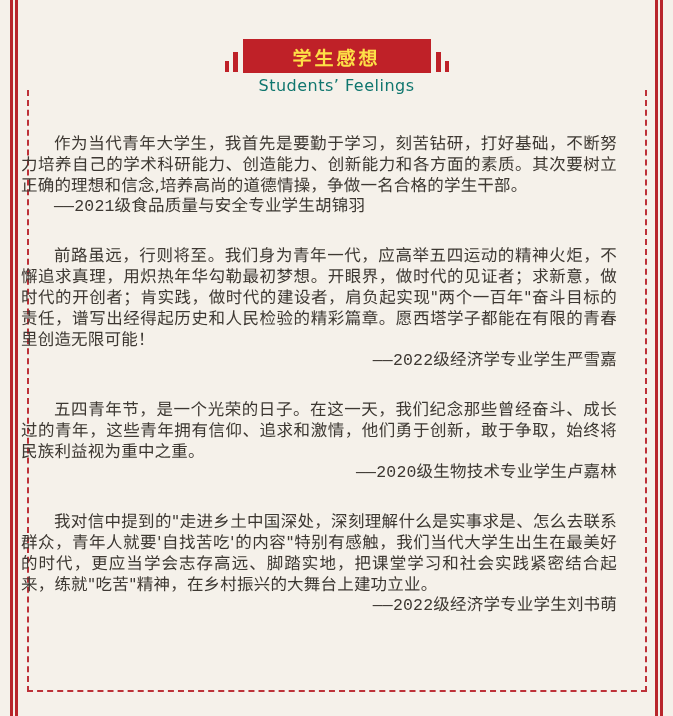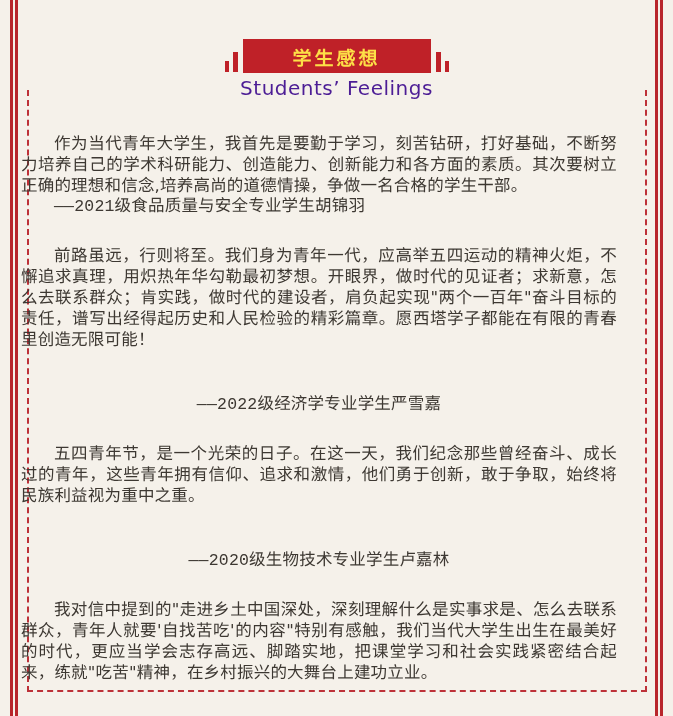--- a/index.html
+++ b/index.html
@@ -38,36 +38,36 @@
     font-size: 19px; font-weight: bold; letter-spacing: 3px;
     display: flex; align-items: center; justify-content: center;
   }
   .bars { display: flex; align-items: flex-end; gap: 4px; margin: 0 5px 1px 5px; }
   .bar-m { width: 5px; height: 20px; background: #bf2128; }
   .bar-s { width: 4px; height: 11px; background: #bf2128; }
 
   .subtitle {
     position: absolute; top: 76px; left: 0; right: 0;
     text-align: center;
-    color: #4c1d95; font-size: 20px; letter-spacing: 0.5px;
+    color: #0f766e; font-size: 16px; letter-spacing: 0.5px;
   }
 
   
   .content {
     position: absolute; left: 21px; top: 133px; width: 596px;
     color: #3d3832;
     font-size: 16.5px; line-height: 21px;
     letter-spacing: 0.2px;
     text-align: justify;
   }
   .para { margin: 0 0 28px 0; }
   .para-text { margin: 0; text-indent: 2em; }
   .attr { margin: 0; font-family: Liberation Mono, monospace; }
   .attr-left  { text-align: left; text-indent: 2em; }
-  .attr-right { text-align: center; margin-top: 44px; }
+  .attr-right { text-align: right; }
 </style>
 </head>
 <body>
 
 <div class="vline vl-left-outer"></div>
 <div class="vline vl-left-inner"></div>
 <div class="vline vl-right-outer"></div>
 <div class="vline vl-right-inner"></div>
 
 <div class="dashed-frame"></div>
@@ -88,21 +88,21 @@
 <div class="subtitle">Students’ Feelings</div>
 
 <div class="content">
 
   <div class="para">
     <p class="para-text">作为当代青年大学生，我首先是要勤于学习，刻苦钻研，打好基础，不断努力培养自己的学术科研能力、创造能力、创新能力和各方面的素质。其次要树立正确的理想和信念,培养高尚的道德情操，争做一名合格的学生干部。</p>
     <p class="attr attr-left">——2021级食品质量与安全专业学生胡锦羽</p>
   </div>
 
   <div class="para">
-    <p class="para-text">前路虽远，行则将至。我们身为青年一代，应高举五四运动的精神火炬，不懈追求真理，用炽热年华勾勒最初梦想。开眼界，做时代的见证者；求新意，怎么去联系群众；肯实践，做时代的建设者，肩负起实现"两个一百年"奋斗目标的责任，谱写出经得起历史和人民检验的精彩篇章。愿西塔学子都能在有限的青春里创造无限可能！</p>
+    <p class="para-text">前路虽远，行则将至。我们身为青年一代，应高举五四运动的精神火炬，不懈追求真理，用炽热年华勾勒最初梦想。开眼界，做时代的见证者；求新意，做时代的开创者；肯实践，做时代的建设者，肩负起实现"两个一百年"奋斗目标的责任，谱写出经得起历史和人民检验的精彩篇章。愿西塔学子都能在有限的青春里创造无限可能！</p>
     <p class="attr attr-right">——2022级经济学专业学生严雪嘉</p>
   </div>
 
   <div class="para">
     <p class="para-text">五四青年节，是一个光荣的日子。在这一天，我们纪念那些曾经奋斗、成长过的青年，这些青年拥有信仰、追求和激情，他们勇于创新，敢于争取，始终将民族利益视为重中之重。</p>
     <p class="attr attr-right">——2020级生物技术专业学生卢嘉林</p>
   </div>
 
   <div class="para">
     <p class="para-text">我对信中提到的"走进乡土中国深处，深刻理解什么是实事求是、怎么去联系群众，青年人就要'自找苦吃'的内容"特别有感触，我们当代大学生出生在最美好的时代，更应当学会志存高远、脚踏实地，把课堂学习和社会实践紧密结合起来，练就"吃苦"精神，在乡村振兴的大舞台上建功立业。</p>

